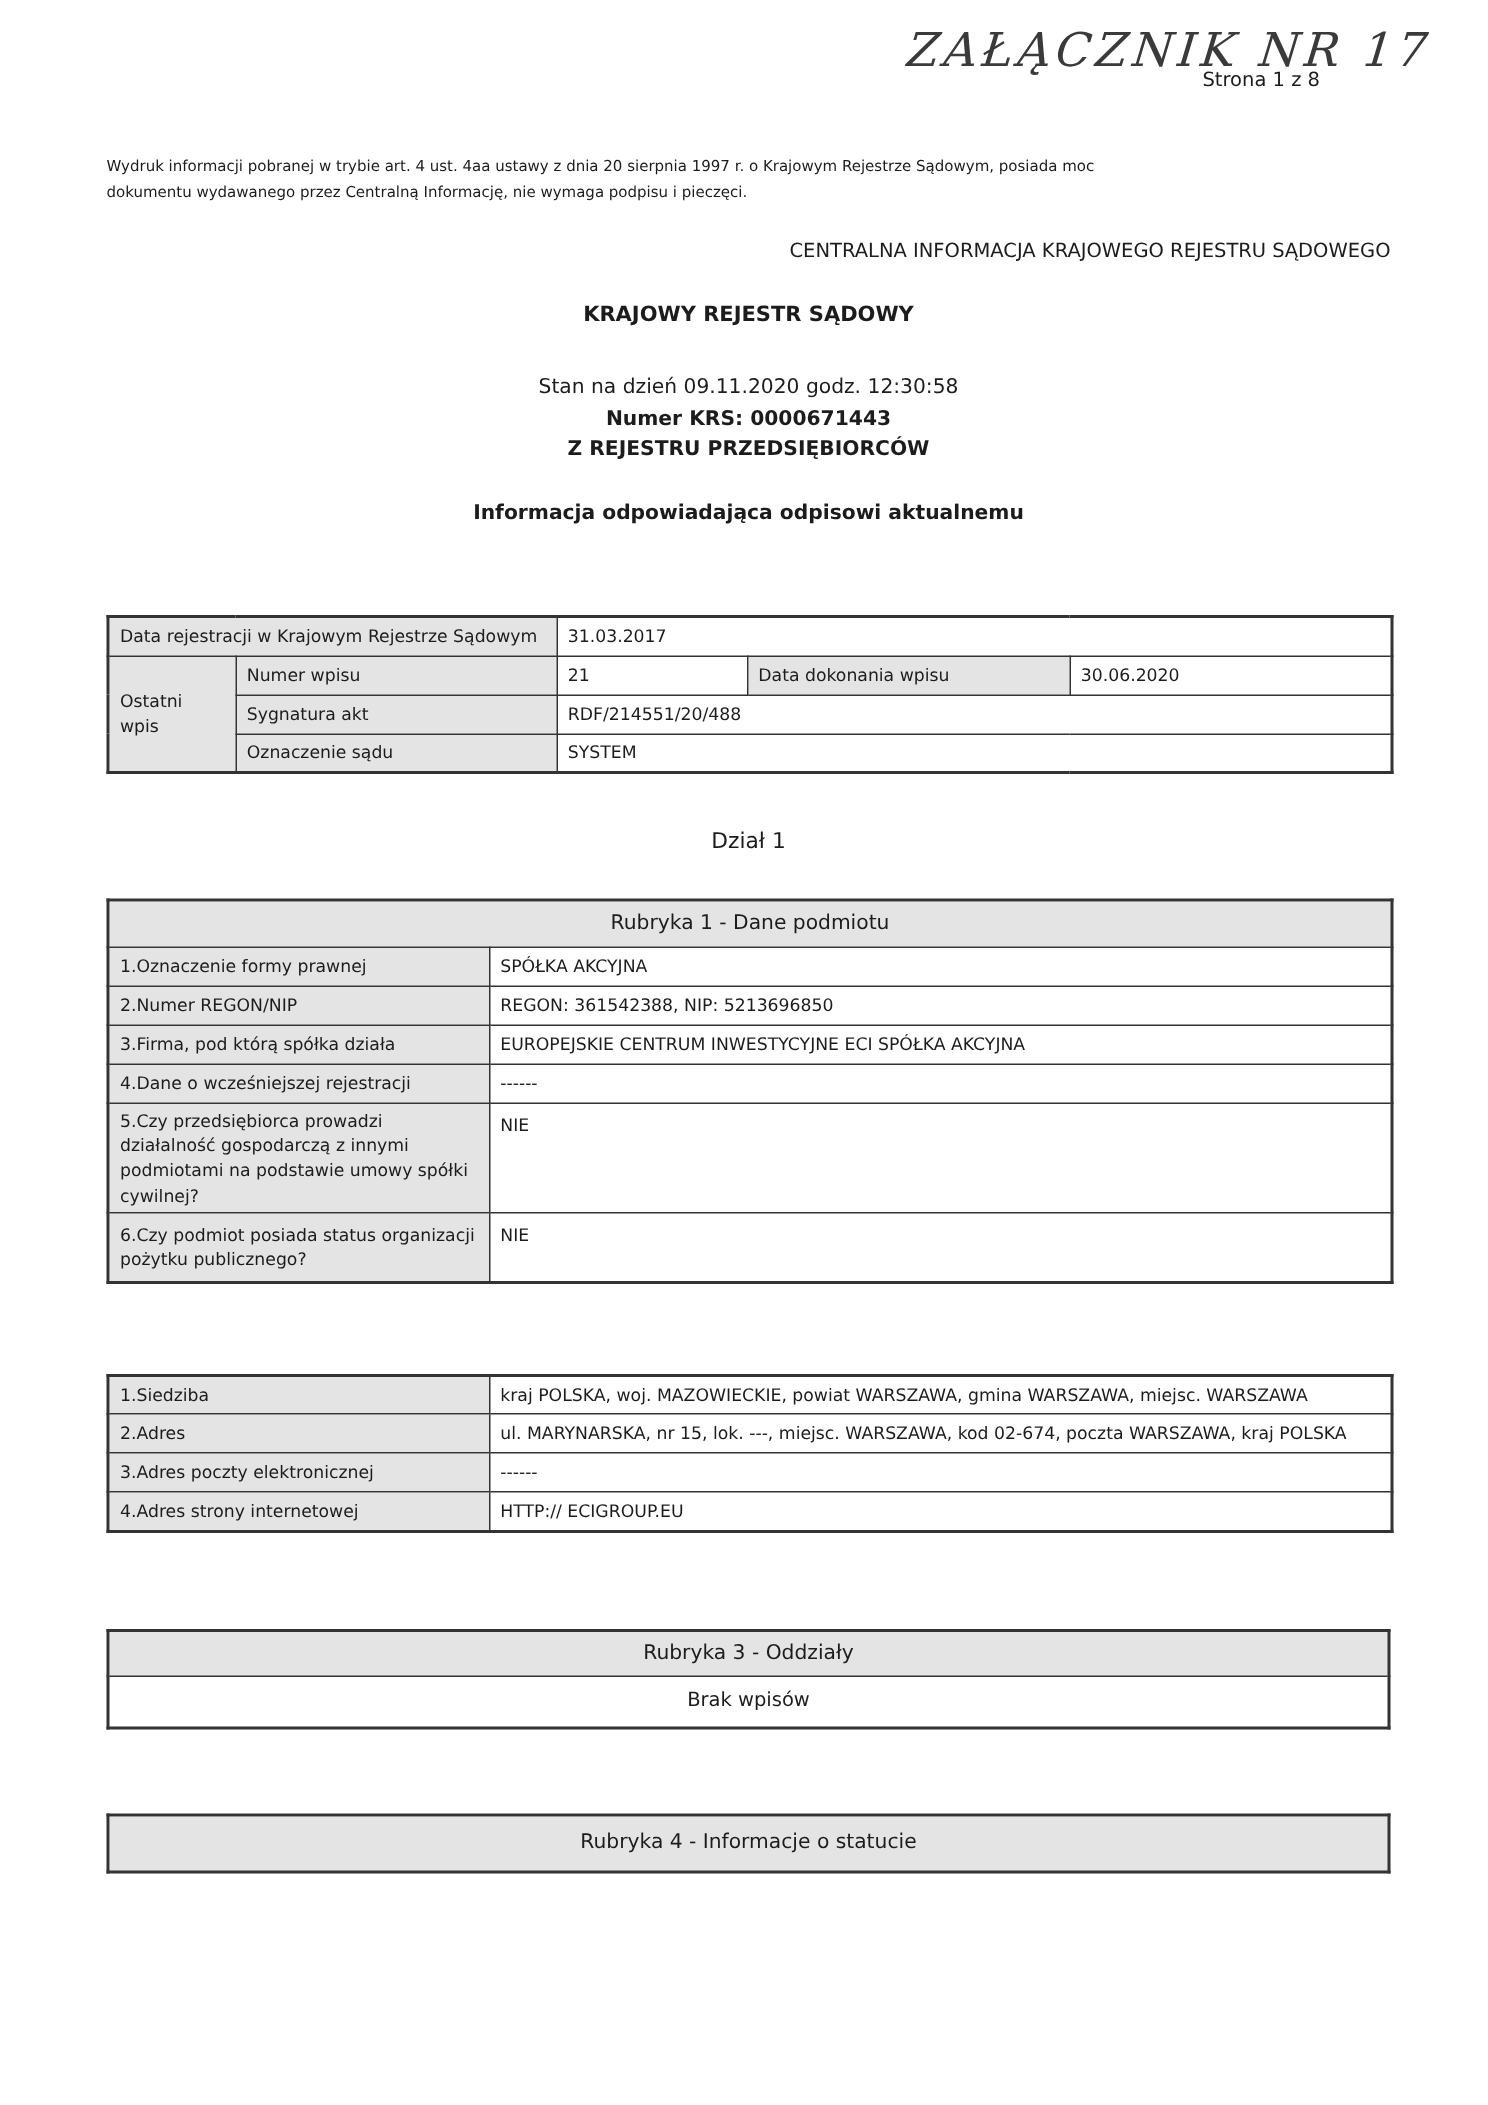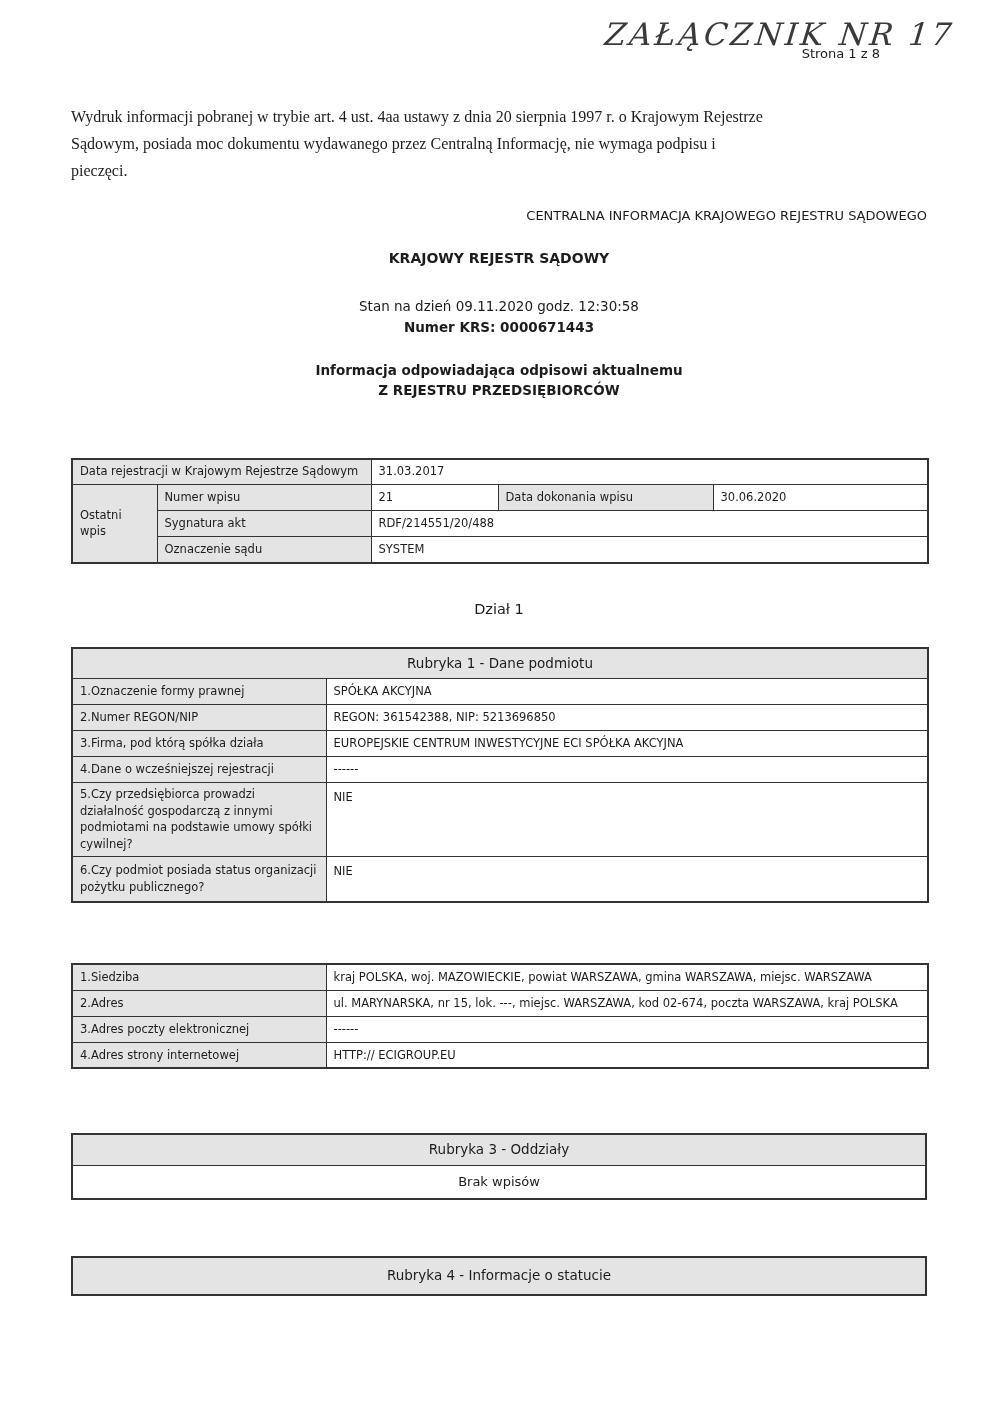--- a/index.html
+++ b/index.html
@@ -29,21 +29,21 @@
     letter-spacing:3px;
     color:#3a3a3a;
     transform:skewX(-6deg);
     white-space:nowrap;
   }
   .page-num{
     position:absolute;top:46px;right:112px;
     font-size:13px;
   }
   .disclaimer{
-    font-size:16px;line-height:1.7;max-width:700px;font-family:Liberation Serif, serif;
+    font-size:10px;line-height:1.7;max-width:700px;
   }
   .issuer{
     margin-top:23px;font-size:13px;text-align:right;
   }
   .center{text-align:center;}
   .krs-title{margin-top:27px;font-size:14px;font-weight:bold;}
   .state-line{margin-top:32px;font-size:13.5px;}
   .krs-num{margin-top:5px;font-size:13.5px;font-weight:bold;}
   .info-1{margin-top:27px;font-size:13.5px;font-weight:bold;}
   .info-2{margin-top:4px;font-size:13.5px;font-weight:bold;}
@@ -89,22 +89,22 @@
   <div class="handwritten">ZAŁĄCZNIK NR 17</div>
   <div class="page-num">Strona 1 z 8</div>
 
   <p class="disclaimer">Wydruk informacji pobranej w trybie art. 4 ust. 4aa ustawy z dnia 20 sierpnia 1997 r. o Krajowym Rejestrze Sądowym, posiada moc dokumentu wydawanego przez Centralną Informację, nie wymaga podpisu i pieczęci.</p>
 
   <p class="issuer">CENTRALNA INFORMACJA KRAJOWEGO REJESTRU SĄDOWEGO</p>
 
   <div class="center krs-title">KRAJOWY REJESTR SĄDOWY</div>
   <div class="center state-line">Stan na dzień 09.11.2020 godz. 12:30:58</div>
   <div class="center krs-num">Numer KRS: 0000671443</div>
+  <div class="center info-2">Z REJESTRU PRZEDSIĘBIORCÓW</div>
   <div class="center info-1">Informacja odpowiadająca odpisowi aktualnemu</div>
-  <div class="center info-2">Z REJESTRU PRZEDSIĘBIORCÓW</div>
 
   <table class="t-reg">
     <colgroup>
       <col style="width:85px">
         <col style="width:214px">
         <col style="width:127px">
       <col style="width:215px">
         <col style="width:215px">
     </colgroup>
     <tbody>

